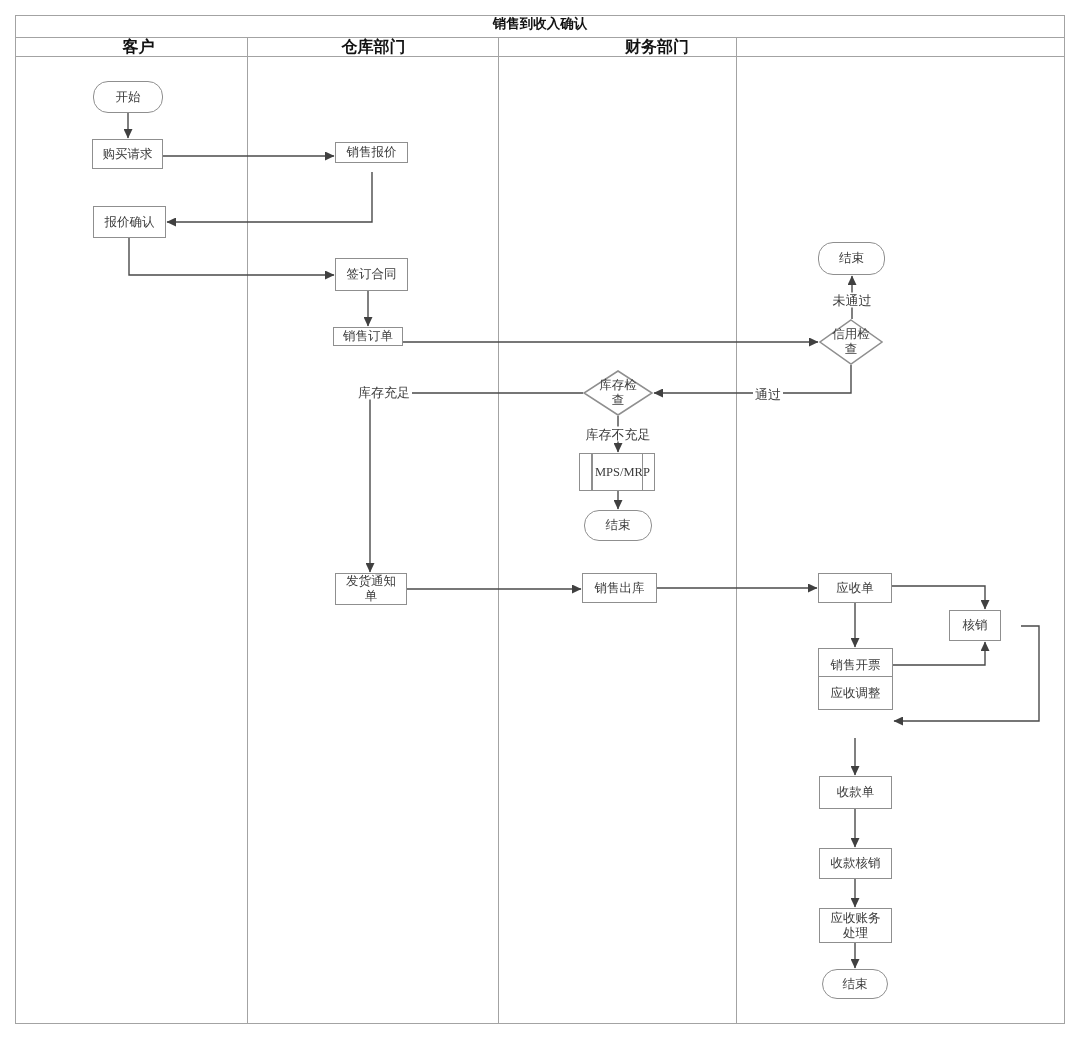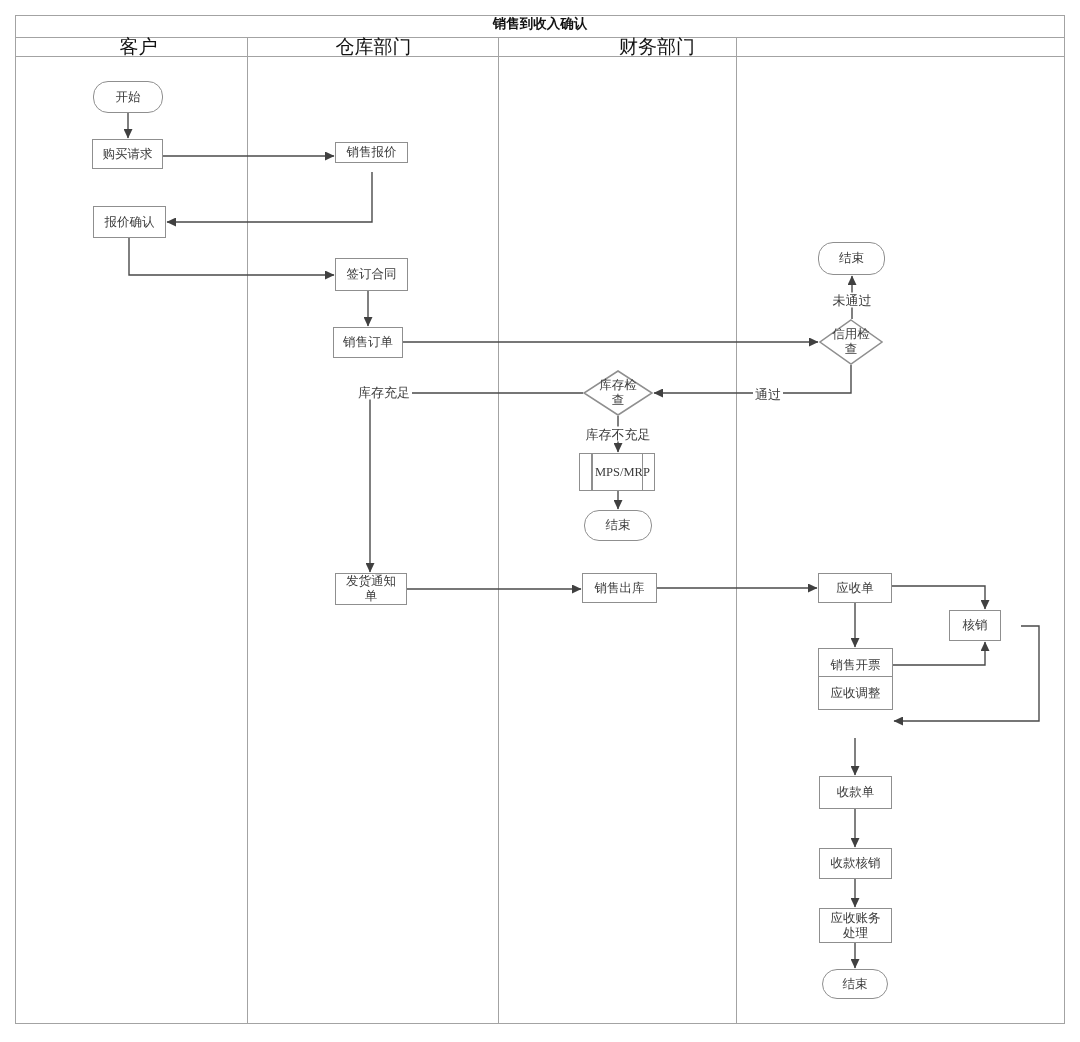--- a/index.html
+++ b/index.html
@@ -21,21 +21,21 @@
     border-bottom: 1px solid #a3a3a3;
     display: flex; align-items: flex-start; justify-content: center;
     font-size: 13.5px; font-weight: bold; color: #111111; z-index: 1;
   }
   .header-row {
     position: absolute; left: 15px; top: 38px; width: 1050px; height: 19px;
     border-bottom: 1px solid #a3a3a3; display: flex; z-index: 1;
   }
   .header-cell {
     display: flex; align-items: center; justify-content: center;
-    font-size: 19px; font-weight: normal; color: #111111; height: 100%; padding-left: 15px;
+    font-size: 16px; font-weight: bold; color: #111111; height: 100%; padding-left: 15px;
   }
   .vline { position: absolute; width: 1px; background: #a3a3a3; top: 38px; height: 986px; z-index: 1; }
 
   
   svg.edges { position: absolute; left: 0; top: 0; z-index: 2; }
   .edge { fill: none; stroke: #4a4a4a; stroke-width: 1.4; }
 
   
   .node {
     position: absolute; z-index: 3;
@@ -120,21 +120,21 @@
   <div class="node" style="left:93px;top:206px;width:73px;height:32px">
     <span class="lbl">报价确认</span>
   </div>
 
   <div class="node" style="left:335px;top:142px;width:73px;height:21px">
     <span class="lbl">销售报价</span>
   </div>
   <div class="node" style="left:335px;top:258px;width:73px;height:33px">
     <span class="lbl">签订合同</span>
   </div>
-  <div class="node" style="left:333px;top:327px;width:70px;height:31px">
+  <div class="node" style="left:333px;top:327px;width:70px;height:19px">
     <span class="lbl">销售订单</span>
   </div>
   <div class="node" style="left:335px;top:573px;width:72px;height:32px">
     <span class="lbl wrap" style="width:52px">发货通知单</span>
   </div>
 
   <div class="node diamond" style="left:583px;top:370px;width:70px;height:46px">
     <svg width="70" height="46" viewBox="0 0 70 46">
       <polygon points="35,1 69,23 35,45 1,23" fill="#ffffff" stroke="#8f8f8f" stroke-width="1.5"></polygon>
     </svg>

